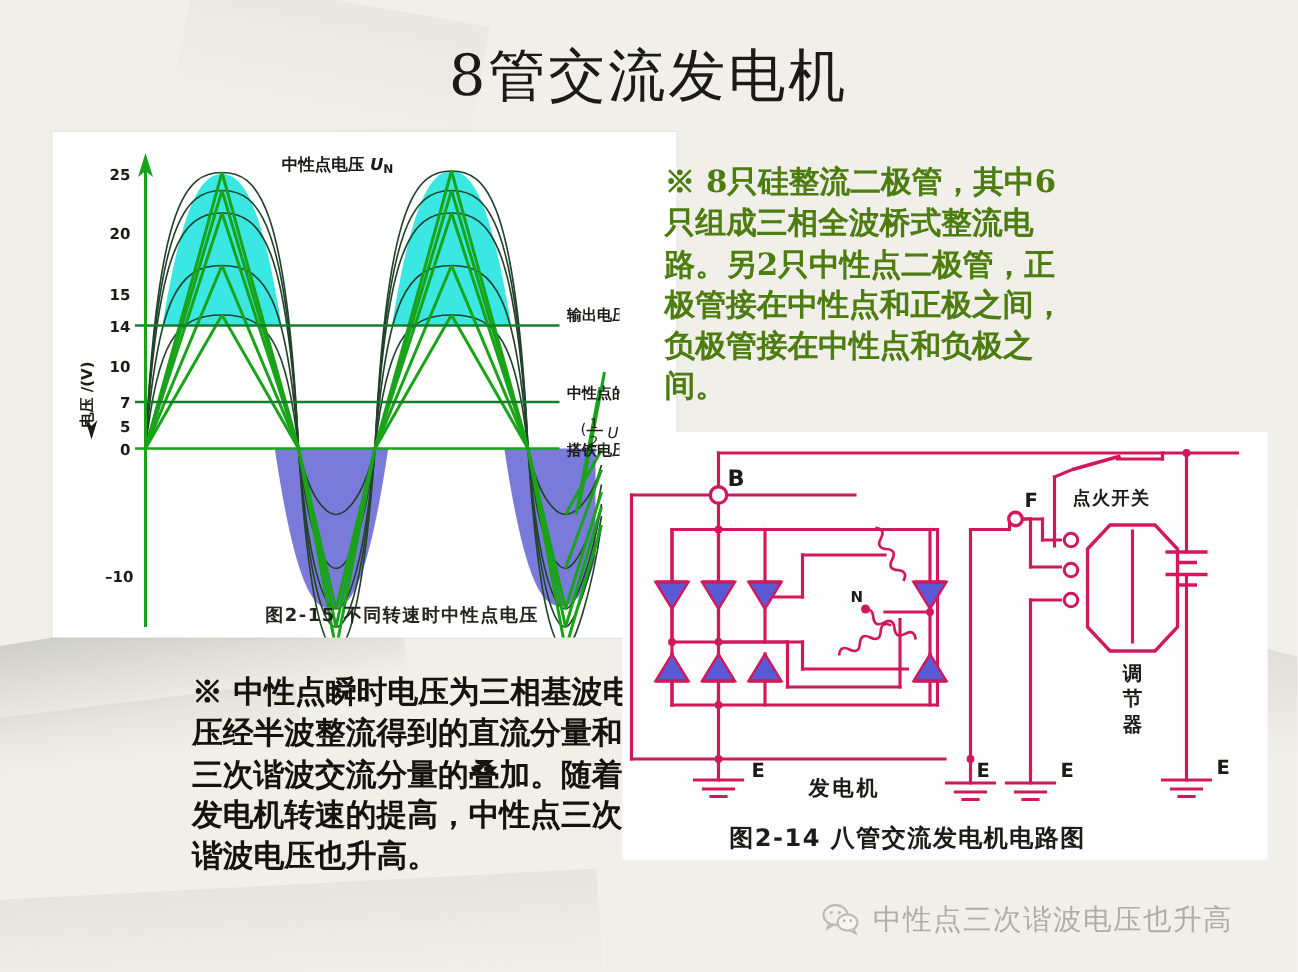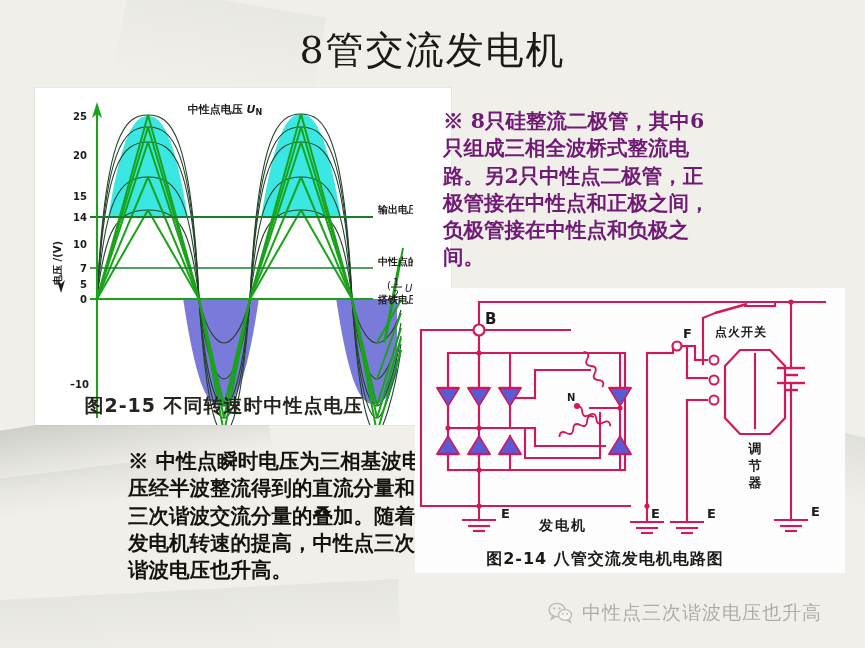--- a/index.html
+++ b/index.html
@@ -72,36 +72,37 @@
     background: #ffffff;
     box-shadow: 0 0 0 1px rgba(0,0,0,0.03);
   }
   #chart-svg { display: block; }
   .chart-caption {
     position: absolute;
     left: 0; bottom: 6px;
     width: 378px;
     text-align: center;
     font-family: "DejaVu Sans", sans-serif;
-    font-size: 19px;
+    font-size: 12px;
     font-weight: bold;
     color: #26241f;
     letter-spacing: 1px;
+    padding-left: 44px;
   }
 
   
   #note-right {
     position: absolute;
     left: 443px; top: 108px;
     width: 277px;
     font-family: "DejaVu Serif", "Liberation Serif", serif;
     font-size: 20.5px;
     line-height: 1.33;
     font-weight: bold;
-    color: #701a75;
+    color: #4d7c0f;
     letter-spacing: 0px;
   }
 
   
   #note-bottom {
     position: absolute;
     left: 108px; top: 448px;
     width: 300px;
     font-family: "DejaVu Serif", "Liberation Serif", serif;
     font-size: 20.5px;

